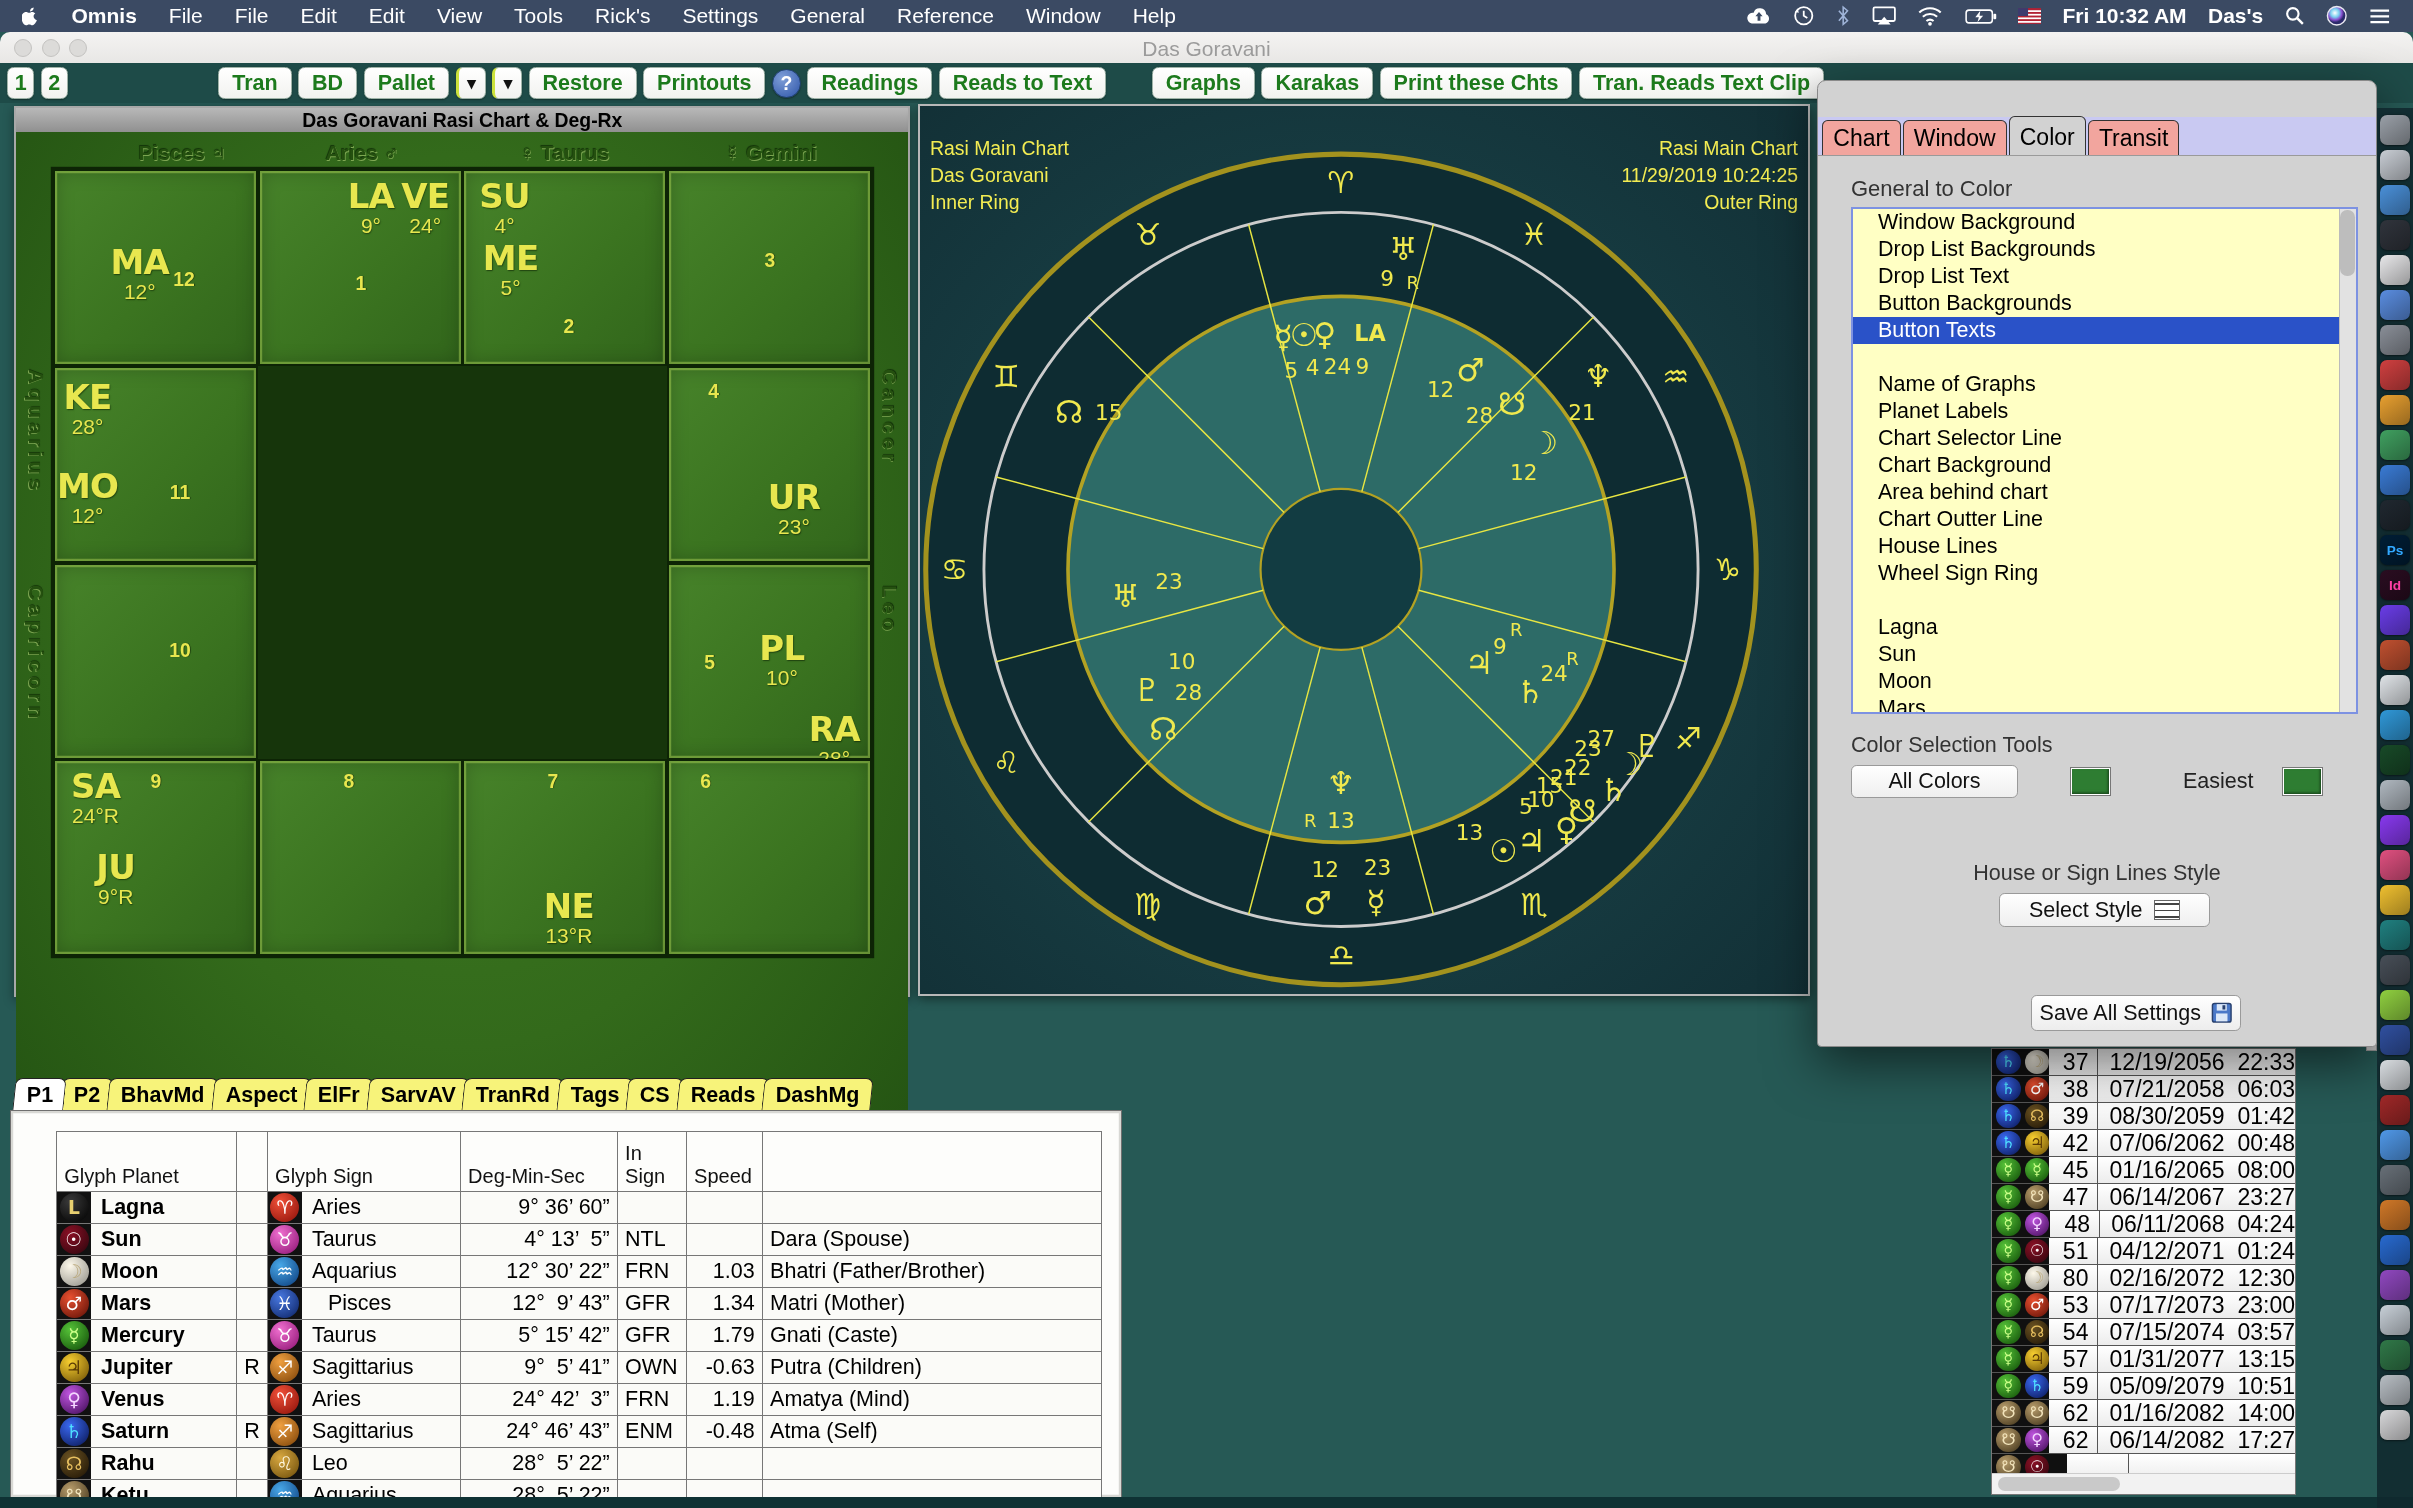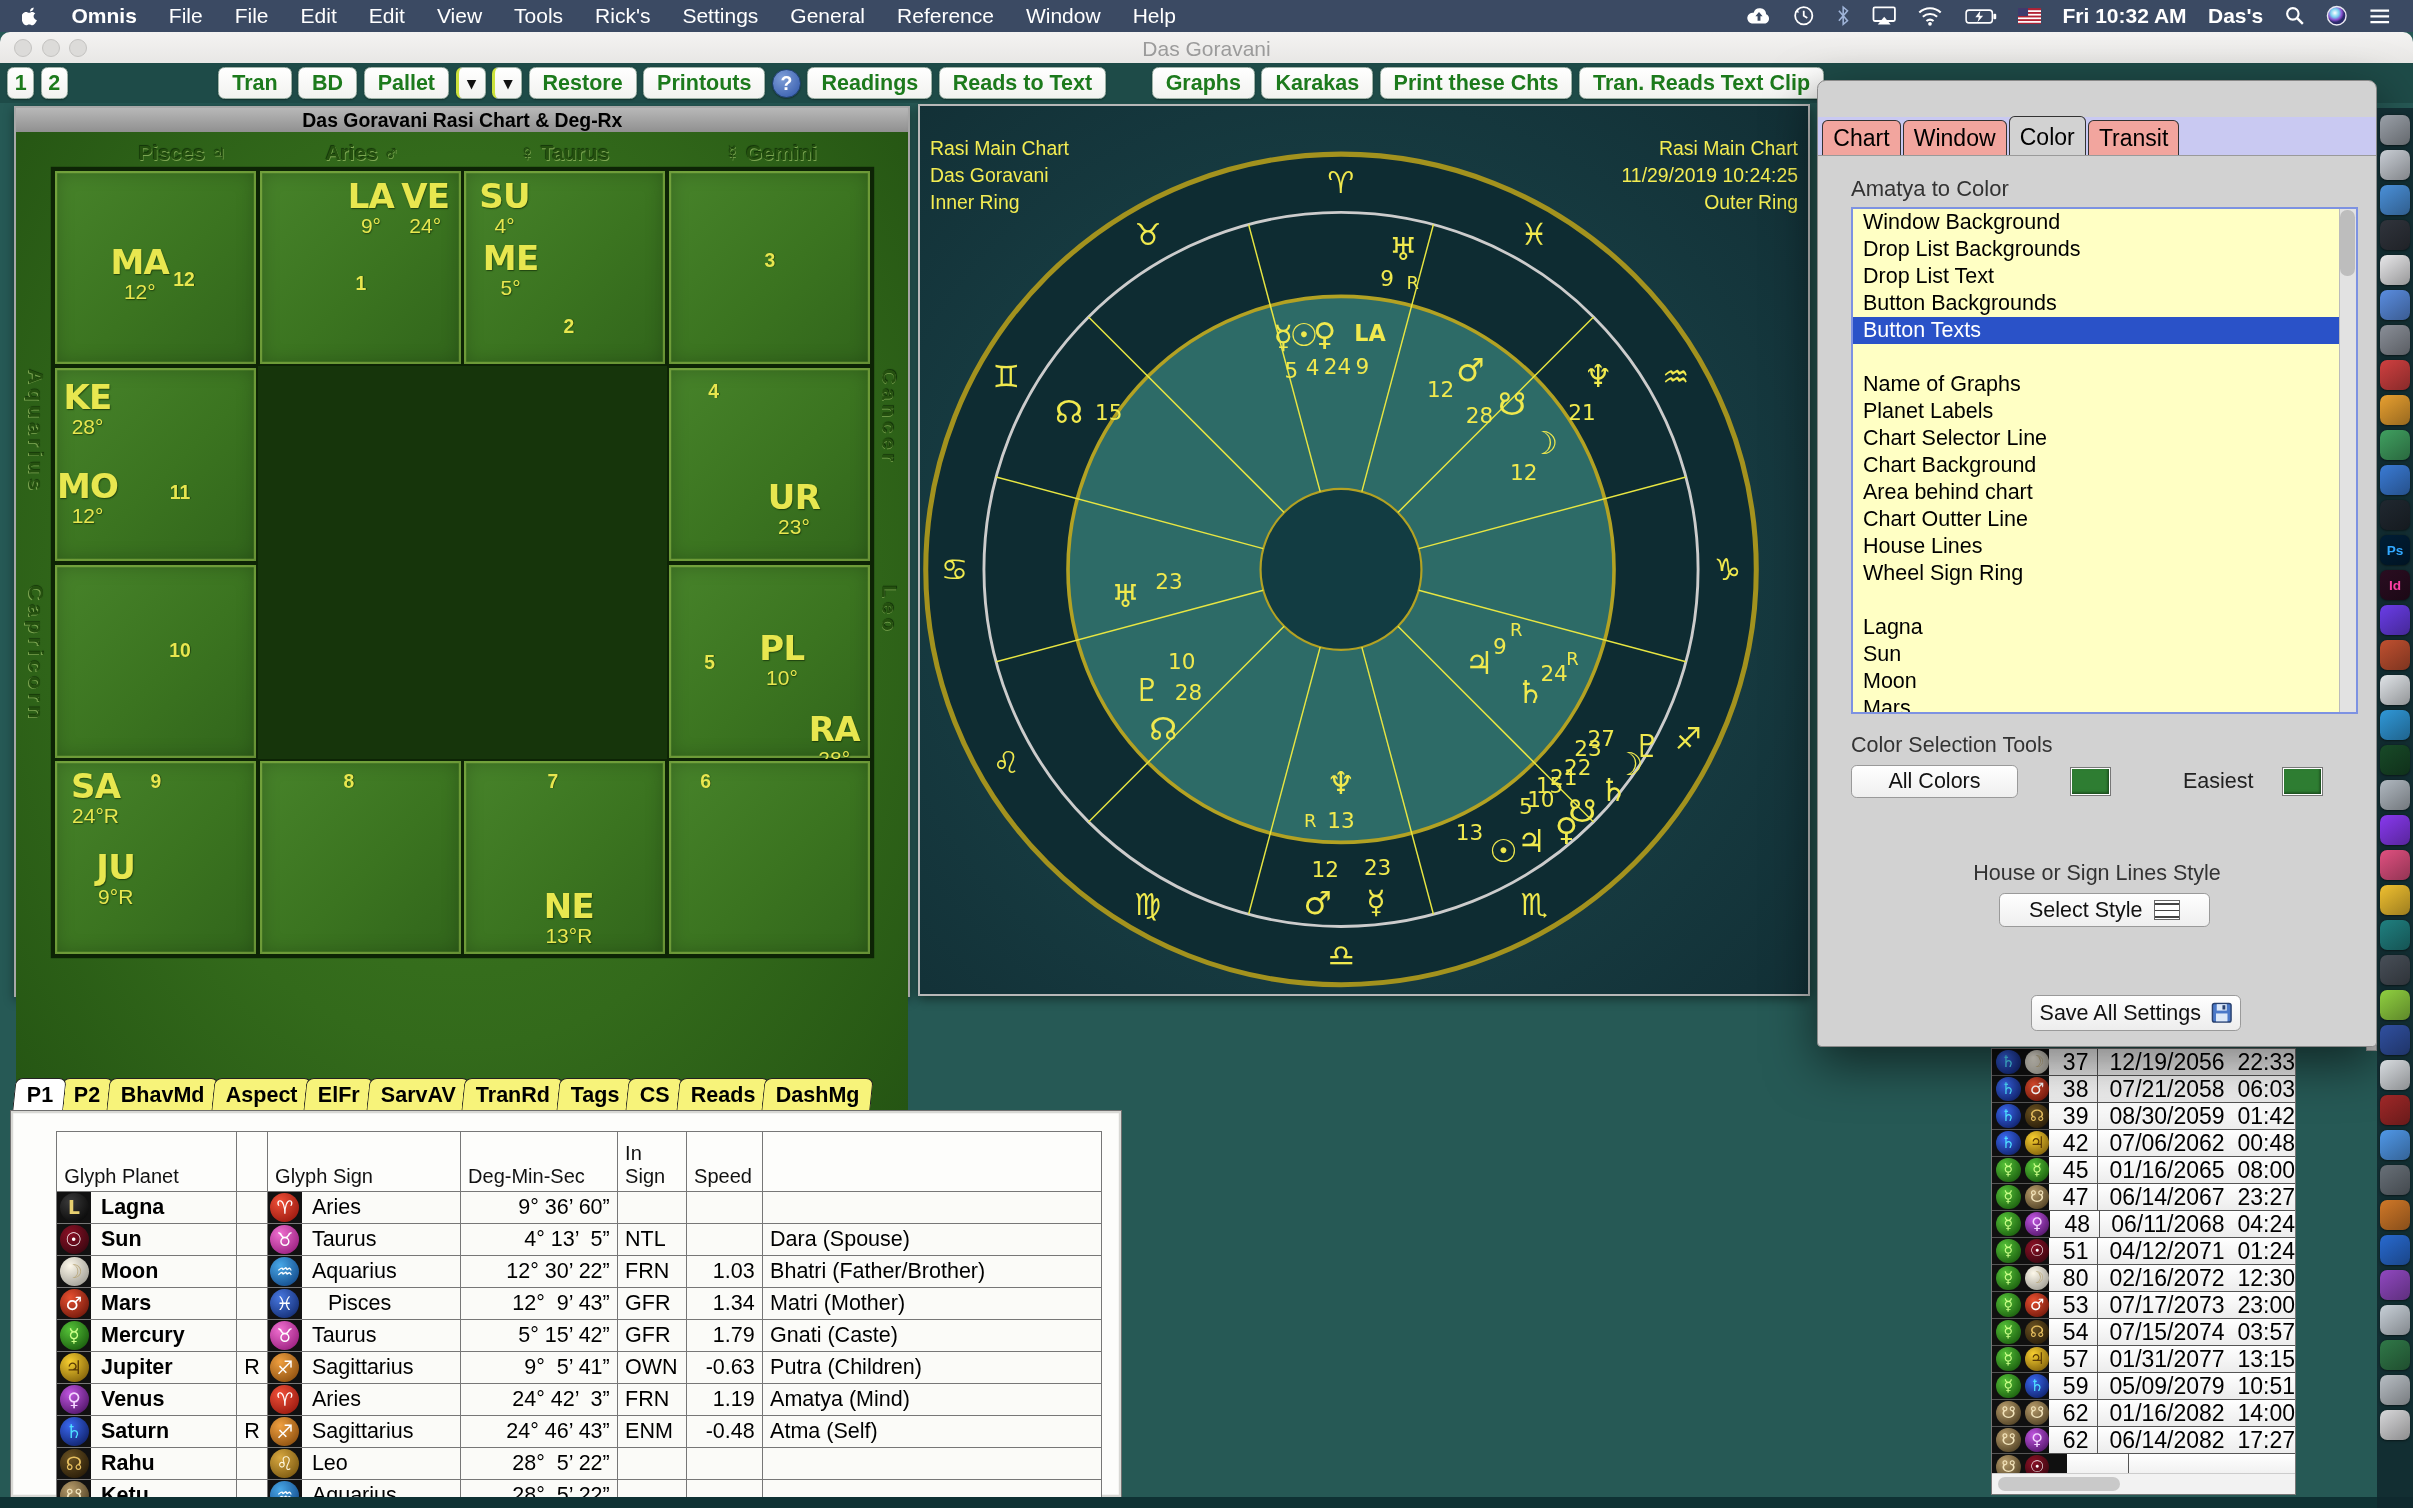--- a/index.html
+++ b/index.html
@@ -59,21 +59,21 @@
   #cc-dialog{position:absolute;left:1817px;top:-23px;width:560px;height:967px;background:#d2d2d2;border:0.7px solid #8a8a8a;border-radius:8.6px 8.6px 4.3px 4.3px;box-shadow:0 17px 50px rgba(0,0,0,.55);z-index:40;}
   #cc-titlebar{height:36px;background:linear-gradient(#efefef,#d8d8d8);border-bottom:0.7px solid #b2b2b2;border-radius:8.6px 8.6px 0 0;position:relative;}
   #cc-close{position:absolute;left:16px;top:8.6px;width:18.7px;height:18.7px;border-radius:50%;background:#f05650;border:0.7px solid #d0423c;}
   #cc-min{position:absolute;left:49px;top:8.6px;width:18.7px;height:18.7px;border-radius:50%;background:#e4e4e4;border:0.7px solid #c4c4c4;}
   #cc-title{position:absolute;left:0;right:0;top:5.7px;text-align:center;font-size:22px;color:#3a3a3a;}
   #cc-tabstrip{position:absolute;left:0;top:36px;width:100%;height:39px;background:#c9c9f2;border-bottom:0.7px solid #9a9a9a;display:flex;align-items:flex-end;padding-left:4.3px;}
   .cc-tab{font-size:23px;color:#000;background:#f2a59e;border:0.7px solid #333;border-bottom:none;border-radius:5.7px 5.7px 0 0;padding:4.3px 10px 2.9px 10px;margin-right:2.2px;}
   .cc-tab.active{background:#d2d2d2;padding-top:6.5px;padding-bottom:4.3px;}
   #cc-objlabel{position:absolute;left:33px;top:95px;font-size:22px;color:#333;}
   #cc-list{position:absolute;left:33px;top:126px;width:507px;height:507px;background:#ffffc4;border:2.9px solid #7d92e2;overflow:hidden;}
-  .cc-item{font-size:21.5px;color:#000;line-height:27px;padding-left:10px;white-space:nowrap;}
+  .cc-item{font-size:21.5px;color:#000;line-height:27px;padding-left:25px;white-space:nowrap;}
   .cc-item.sel{background:#2a52c8;color:#fff;}
   #cc-scroll{position:absolute;right:0;top:0;width:17px;height:100%;background:#e2e2e2;border-left:0.7px solid #bbb;}
   #cc-thumb{position:absolute;right:1.4px;top:1.4px;width:14.4px;height:66px;background:#bdbdbd;border-radius:7.2px;}
   #cc-toolslabel{position:absolute;left:33px;top:652px;font-size:21.5px;color:#333;}
   #cc-allcolors{position:absolute;left:33px;top:684px;width:167px;height:33px;background:linear-gradient(#fff,#efefef);border:0.7px solid #9a9a9a;border-radius:5.7px;font-size:21.5px;color:#111;display:flex;align-items:center;justify-content:center;}
   .cc-swatch{position:absolute;width:39px;height:27px;border:1.4px solid #fff;outline:0.7px solid #777;box-shadow:inset -1.4px -1.4px 2.2px rgba(0,0,0,.4);}
   #cc-sw1{left:253px;top:687px;}
   #cc-sw2{left:465px;top:687px;}
   #cc-easiest{position:absolute;left:365px;top:688px;font-size:21.5px;color:#222;}
   #cc-stylelabel{position:absolute;left:0;width:100%;top:780px;text-align:center;font-size:21.5px;color:#333;}
@@ -453,21 +453,21 @@
         </svg>
     </div>
 
     <div id="cc-dialog">
       <div id="cc-tabstrip">
           <div class="cc-tab">Chart</div>
           <div class="cc-tab">Window</div>
           <div class="cc-tab active">Color</div>
           <div class="cc-tab">Transit</div>
         </div>
-      <div id="cc-objlabel">Amatya to Color</div>
+      <div id="cc-objlabel">General to Color</div>
       <div id="cc-list">
 
       <div class="cc-item">Window Background</div>
           <div class="cc-item">Drop List Backgrounds</div>
           <div class="cc-item">Drop List Text</div>
           <div class="cc-item">Button Backgrounds</div>
           <div class="cc-item sel">Button Texts</div>
           <div class="cc-item">&nbsp;</div>
           <div class="cc-item">Name of Graphs</div>
           <div class="cc-item">Planet Labels</div>

